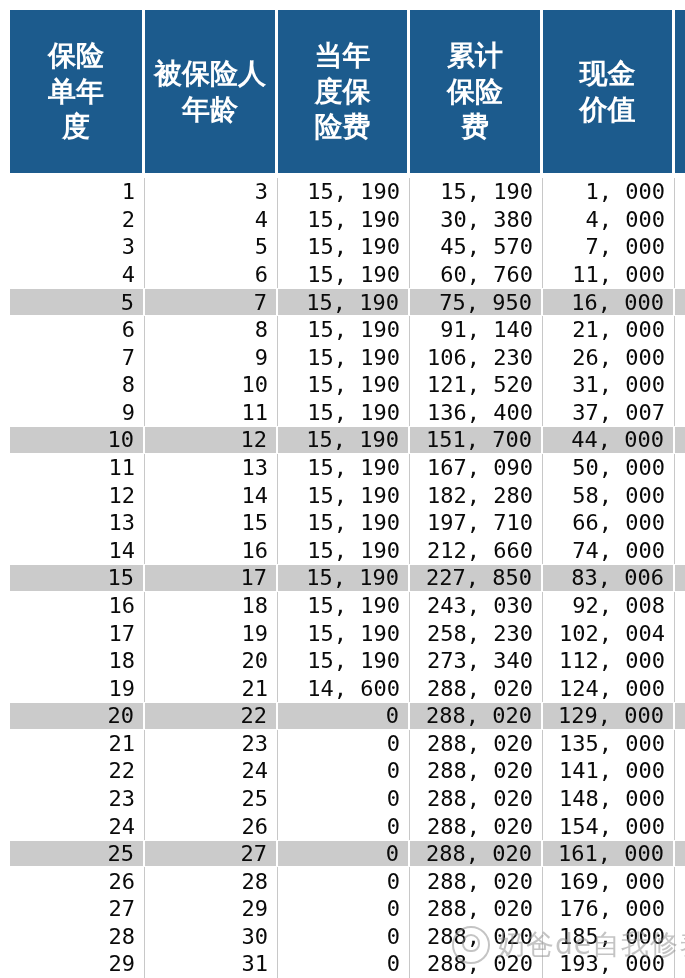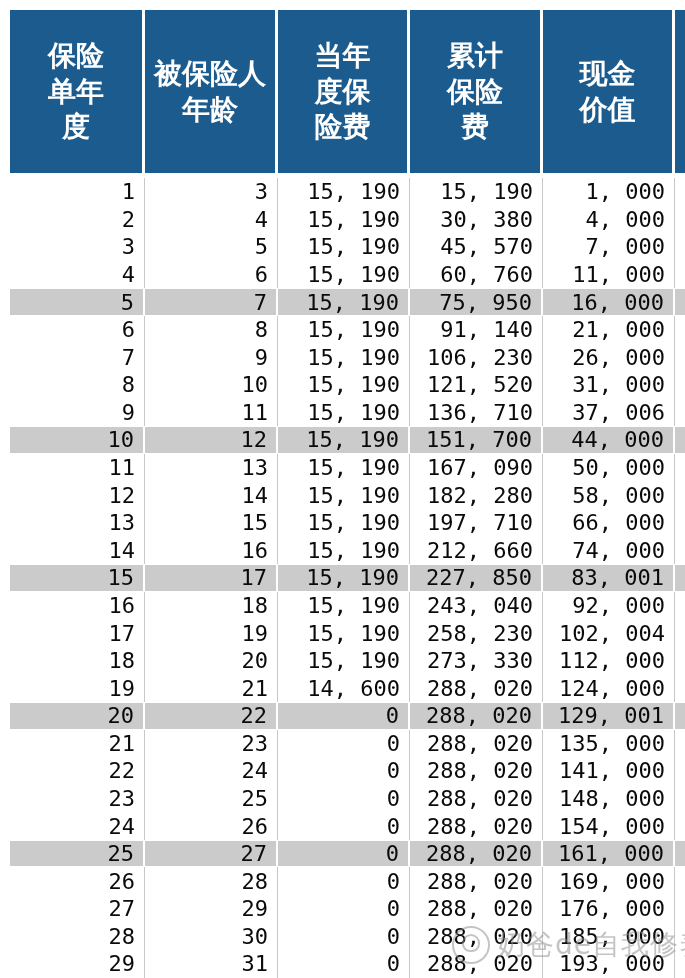--- a/index.html
+++ b/index.html
@@ -193,22 +193,22 @@
             <td>10</td>
             <td>15, 190</td>
             <td>121, 520</td>
             <td>31, 000</td>
             <td></td>
           </tr>
           <tr>
             <td>9</td>
             <td>11</td>
             <td>15, 190</td>
-            <td>136, 710</td>
-            <td>37, 006</td>
+            <td>136, 400</td>
+            <td>37, 007</td>
             <td></td>
           </tr>
           <tr class="shaded">
             <td>10</td>
             <td>12</td>
             <td>15, 190</td>
             <td>151, 700</td>
             <td>44, 000</td>
             <td></td>
           </tr>
@@ -242,61 +242,61 @@
             <td>15, 190</td>
             <td>212, 660</td>
             <td>74, 000</td>
             <td></td>
           </tr>
           <tr class="shaded">
             <td>15</td>
             <td>17</td>
             <td>15, 190</td>
             <td>227, 850</td>
-            <td>83, 001</td>
+            <td>83, 006</td>
             <td></td>
           </tr>
           <tr>
             <td>16</td>
             <td>18</td>
             <td>15, 190</td>
-            <td>243, 040</td>
-            <td>92, 000</td>
+            <td>243, 030</td>
+            <td>92, 008</td>
             <td></td>
           </tr>
           <tr>
             <td>17</td>
             <td>19</td>
             <td>15, 190</td>
             <td>258, 230</td>
             <td>102, 004</td>
             <td></td>
           </tr>
           <tr>
             <td>18</td>
             <td>20</td>
             <td>15, 190</td>
-            <td>273, 330</td>
+            <td>273, 340</td>
             <td>112, 000</td>
             <td></td>
           </tr>
           <tr>
             <td>19</td>
             <td>21</td>
             <td>14, 600</td>
             <td>288, 020</td>
             <td>124, 000</td>
             <td></td>
           </tr>
           <tr class="shaded">
             <td>20</td>
             <td>22</td>
             <td>0</td>
             <td>288, 020</td>
-            <td>129, 001</td>
+            <td>129, 000</td>
             <td></td>
           </tr>
           <tr>
             <td>21</td>
             <td>23</td>
             <td>0</td>
             <td>288, 020</td>
             <td>135, 000</td>
             <td></td>
           </tr>

